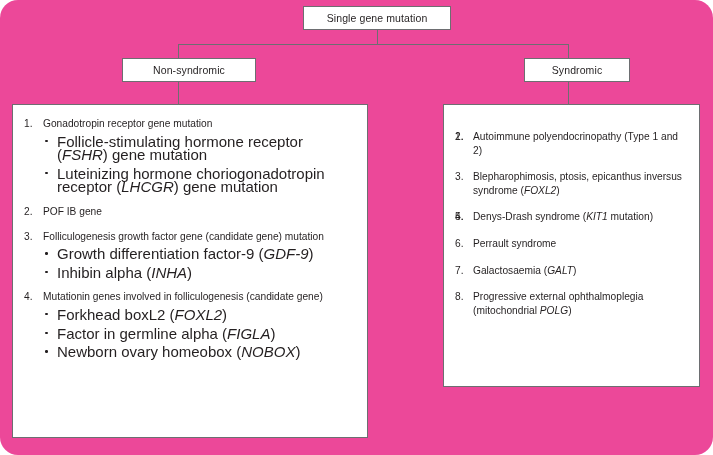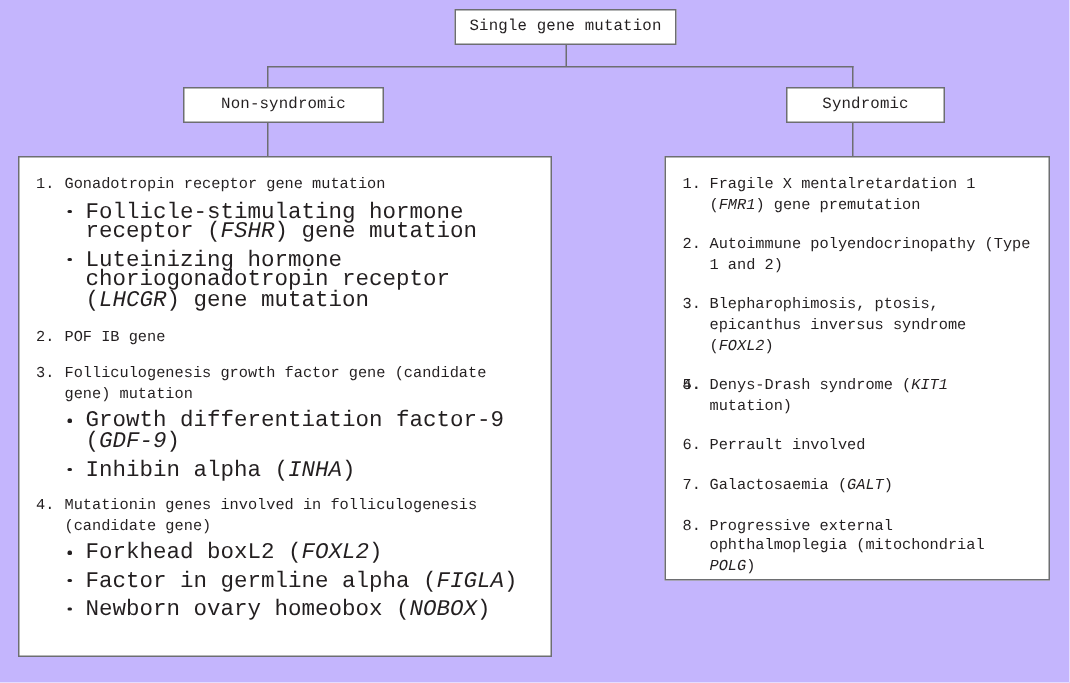--- a/index.html
+++ b/index.html
@@ -4,24 +4,25 @@
 <style>
   html, body {
     margin: 0;
     padding: 0;
     background: #ffffff;
   }
   #canvas {
     position: relative;
     width: 713px;
     height: 455px;
-    background: #c4b5fd;
-    font-family: Liberation Mono, monospace;
+    background: #ec4899;
+    font-family: Liberation Sans, sans-serif;
     color: #231f20;
     overflow: hidden;
+    border-radius: 18px;
   }
 
   
   .node-box {
     position: absolute;
     box-sizing: border-box;
     border: 1px solid #6d6e71;
     background: #ffffff;
     display: flex;
     align-items: center;
@@ -167,25 +168,25 @@
               <li><span class="bullet"></span>Factor in germline alpha (<span class="gene">FIGLA</span>)</li>
               <li><span class="bullet"></span>Newborn ovary homeobox (<span class="gene">NOBOX</span>)</li>
             </ul></li>
         </ol>
     </div>
   </div>
 
   <div class="panel" id="panel-syndromic">
     <div class="panel-inner">
       <ol class="num-list" id="syndromic-list">
-          <li><span class="num">1.</span><span>Fragile X mentalretardation 1 (<span class="gene">FMR1</span>) gene premutation</span></li>
+          <li><span class="num">1.</span></li>
           <li><span class="num">2.</span><span>Autoimmune polyendocrinopathy (Type 1 and 2)</span></li>
           <li><span class="num">3.</span><span>Blepharophimosis, ptosis, epicanthus inversus syndrome (<span class="gene">FOXL2</span>)</span></li>
           <li><span class="num">4.</span></li>
           <li><span class="num">5.</span><span>Denys-Drash syndrome (<span class="gene">KIT1</span> mutation)</span></li>
-          <li><span class="num">6.</span><span>Perrault involved</span></li>
+          <li><span class="num">6.</span><span>Perrault syndrome</span></li>
           <li><span class="num">7.</span><span>Galactosaemia (<span class="gene">GALT</span>)</span></li>
           <li><span class="num">8.</span><span>Progressive external ophthalmoplegia (mitochondrial <span class="gene">POLG</span>)</span></li>
         </ol>
     </div>
   </div>
 
 </div>
 
 </body></html>

